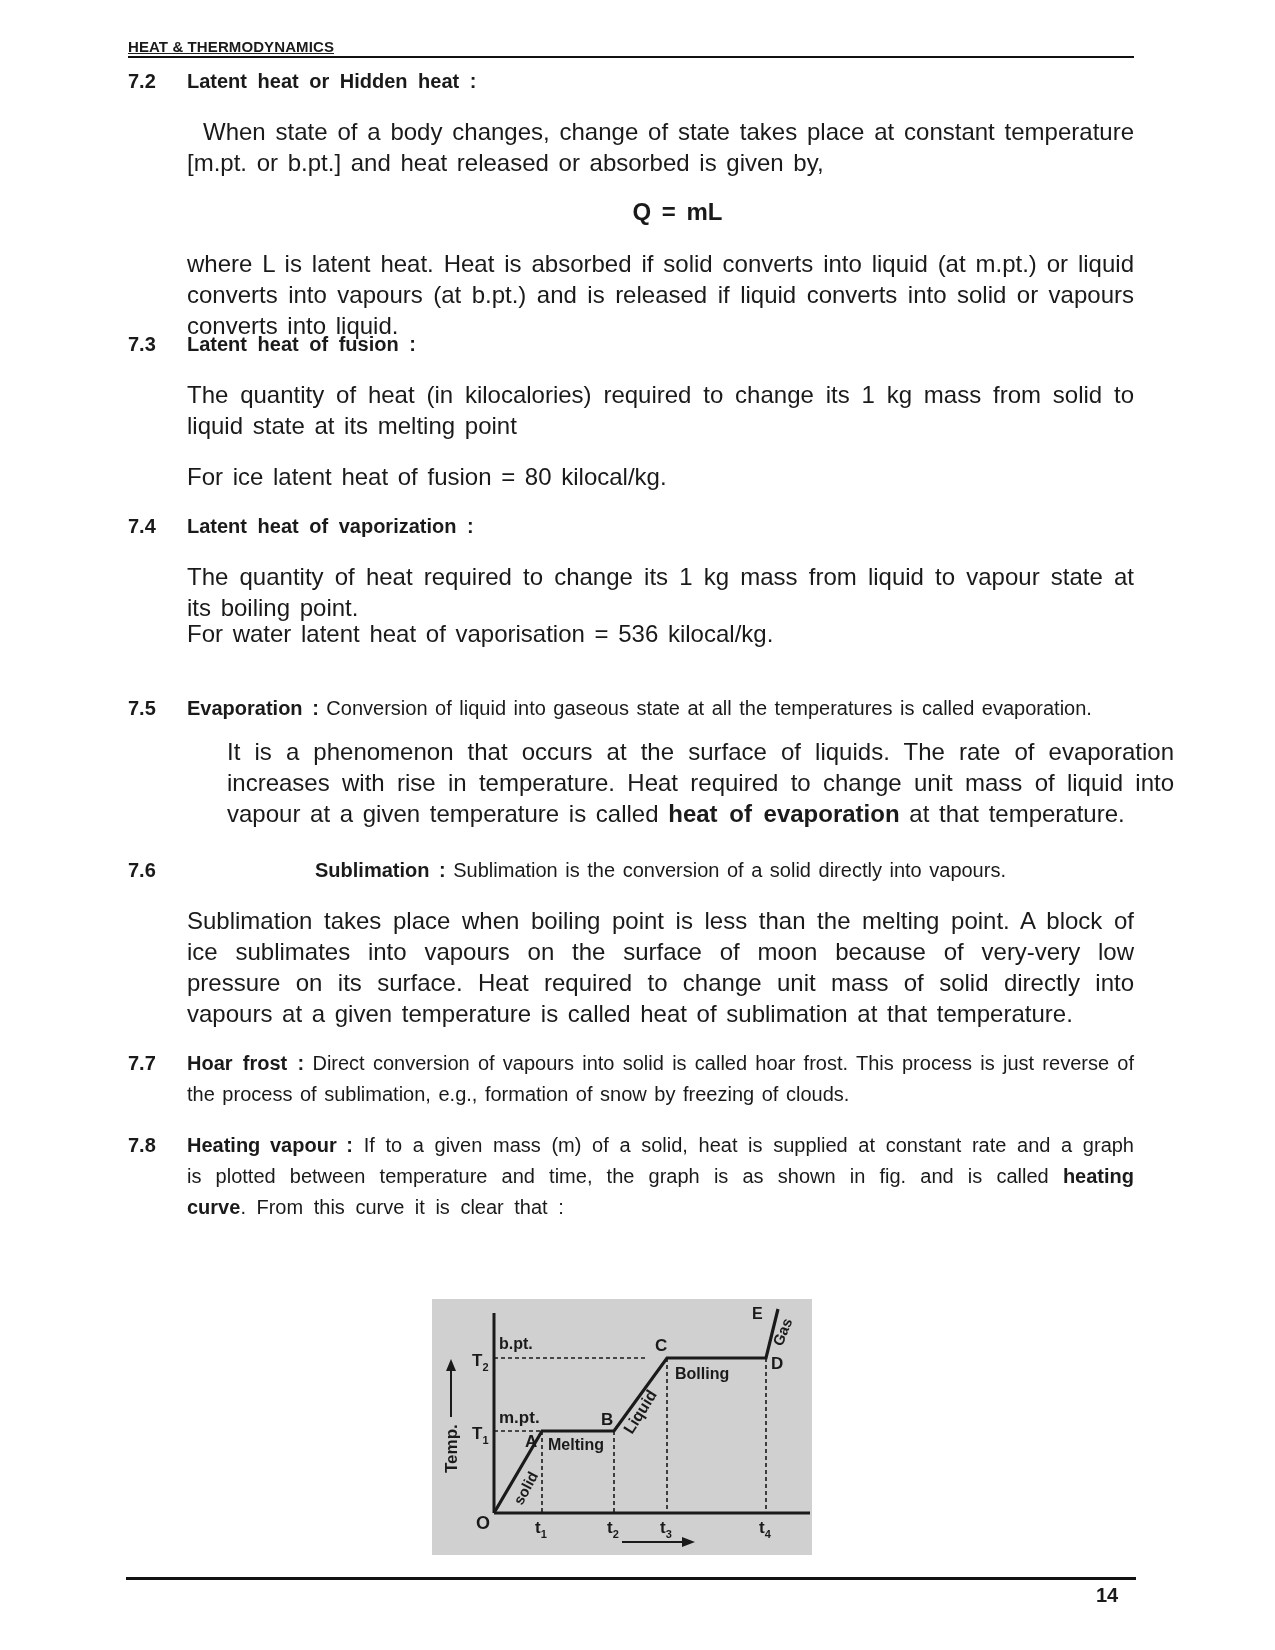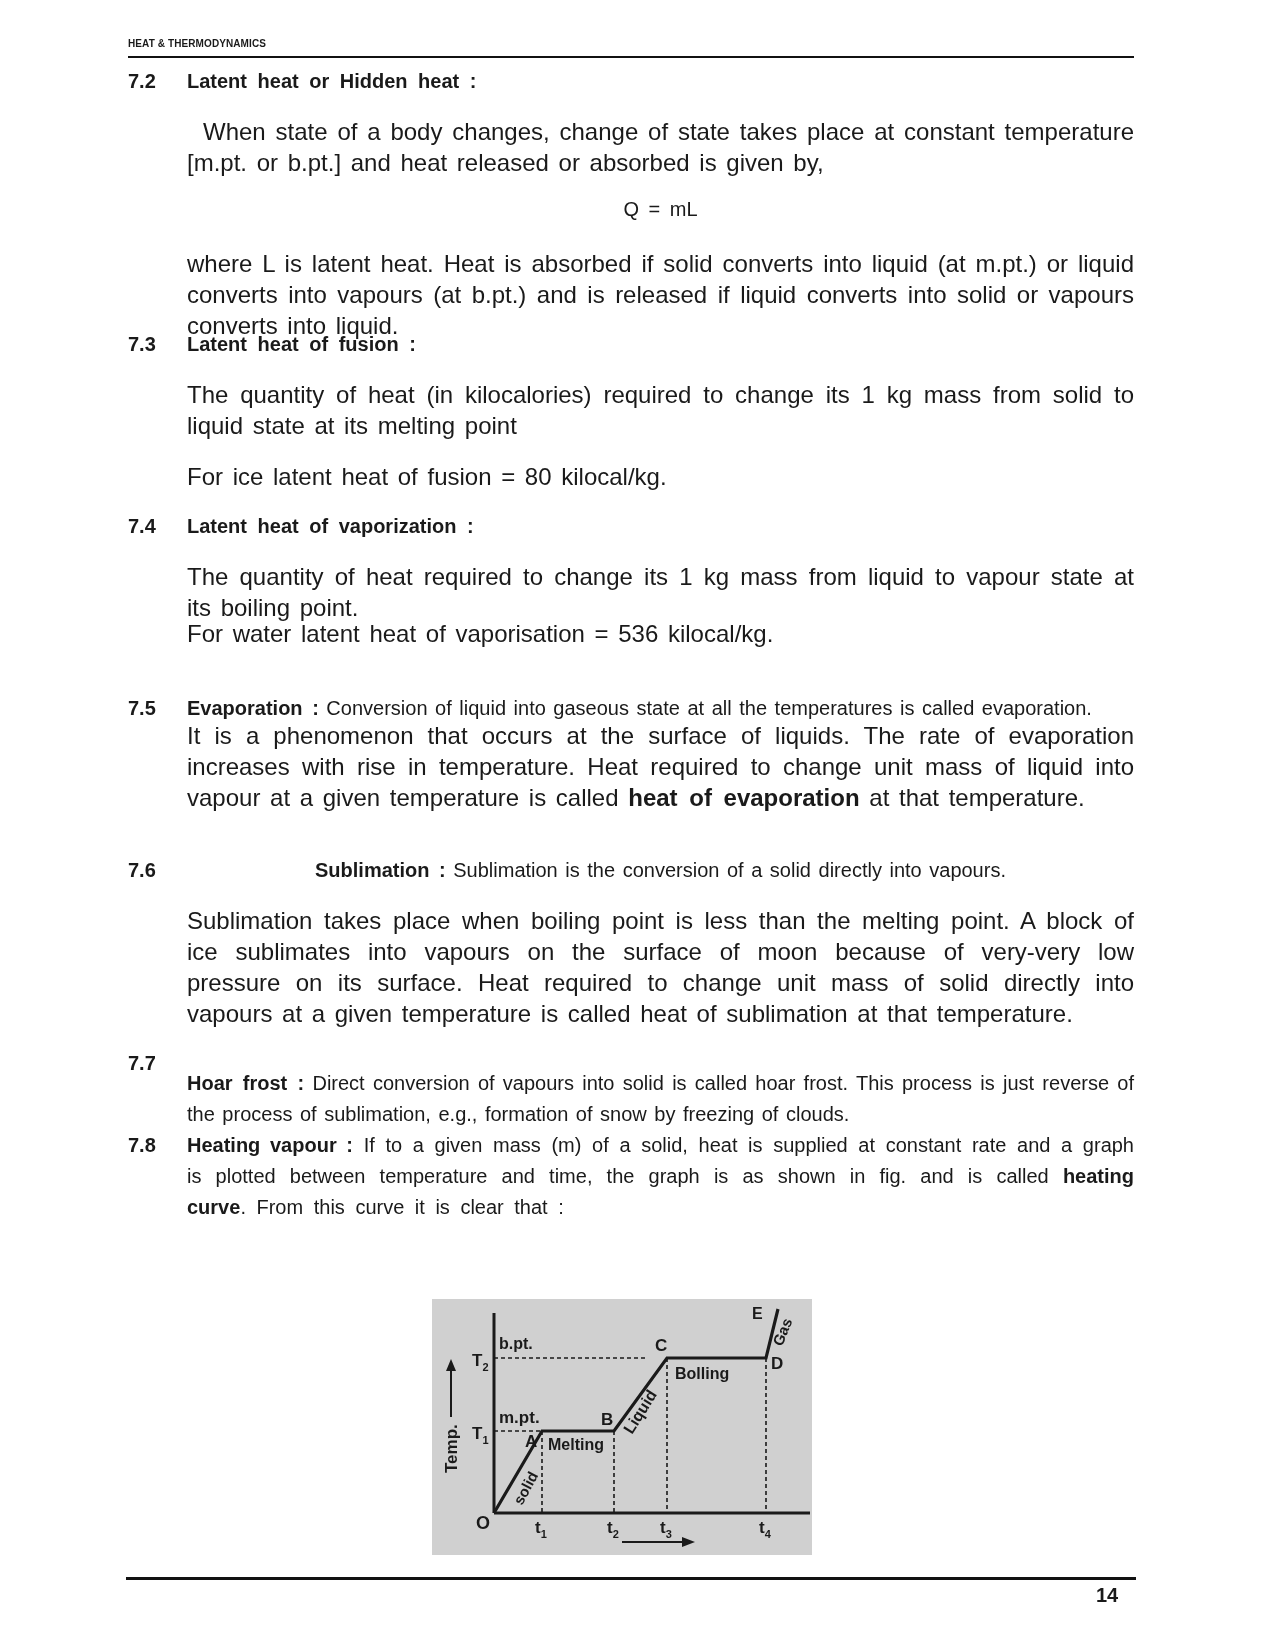--- a/index.html
+++ b/index.html
@@ -1,31 +1,31 @@
 <!DOCTYPE html>
 <html><head>
 <meta charset="utf-8">
 <style>
   html, body { margin: 0; padding: 0; background: #ffffff; }
   body { width: 1275px; height: 1650px; position: relative; overflow: hidden;
          font-family: "Liberation Sans", sans-serif; color: #1a1a1a; }
-  .hdr { position: absolute; left: 128px; top: 38px; font-size: 10px; font-weight: bold; letter-spacing: 0.1px; }
+  .hdr { position: absolute; left: 128px; top: 38px; font-size: 15px; font-weight: bold; letter-spacing: 0.1px; text-decoration: underline; }
   .hrule { position: absolute; left: 128px; width: 1006px; top: 56px; height: 2px; background: #111; }
   .frule { position: absolute; left: 126px; width: 1010px; top: 1577px; height: 3px; background: #111; }
   .pgnum { position: absolute; left: 1096px; top: 1584px; font-size: 20px; font-weight: bold; }
 
   .sec { position: absolute; left: 128px; width: 1006px; font-size: 20px; line-height: 31px; }
   .sec .num { position: absolute; left: 0; top: 0; font-weight: bold; }
   .sec .title { position: absolute; left: 59px; top: 0; font-weight: bold; word-spacing: 5px; text-align: center; }
   .sec .inline { position: absolute; left: 59px; right: 0; top: 0; text-align: justify; word-spacing: 2px; }
   .sec .inline b { word-spacing: 4px; }
   .para { position: absolute; left: 187px; width: 947px; font-size: 24px; line-height: 31px;
           text-align: justify; text-align-last: left; word-spacing: 3px; }
   .para.indent { text-indent: 16px; }
-  .eq { position: absolute; left: 187px; width: 947px; text-align: center; font-size: 20px; word-spacing: 4px; }
+  .eq { position: absolute; left: 204px; width: 947px; text-align: center; font-size: 24px; word-spacing: 4px; font-weight: bold; }
   .para b { word-spacing: 5px; }
 
   .fig { position: absolute; left: 432px; top: 1299px; width: 380px; height: 256px; background: #d0d0d0; }
   .fig svg { position: absolute; left: 0; top: 0; }
   .fig text { font-family: "Liberation Sans", sans-serif; font-weight: bold; fill: #1a1a1a; }
 </style>
 </head>
 <body>
 
 <div class="hdr">HEAT &amp; THERMODYNAMICS</div>
@@ -50,31 +50,31 @@
   <span class="num">7.4</span>
   <span class="title">Latent heat of vaporization :</span>
 </div>
 <div class="para" style="top:561px;">The quantity of heat required to change its 1 kg mass from liquid to vapour state at its boiling point.</div>
 <div class="para" style="top:618px;">For water latent heat of vaporisation = 536 kilocal/kg.</div>
 
 <div class="sec" style="top:693px;">
   <span class="num">7.5</span>
   <span class="inline"><b>Evaporation :</b><span> Conversion of liquid into gaseous state at all the temperatures is called evaporation.</span></span>
 </div>
-<div class="para" style="top:720px;"><span>It is a phenomenon that occurs at the surface of liquids. The rate of evaporation increases with rise in temperature. Heat required to change unit mass of liquid into vapour at a given temperature is called </span><b>heat of evaporation</b><span> at that temperature.</span></div>
+<div class="para" style="top:736px;margin-left:40px;"><span>It is a phenomenon that occurs at the surface of liquids. The rate of evaporation increases with rise in temperature. Heat required to change unit mass of liquid into vapour at a given temperature is called </span><b>heat of evaporation</b><span> at that temperature.</span></div>
 
 <div class="sec" style="top:855px;">
   <span class="num">7.6</span>
   <span class="inline" style="text-align:center;"><b>Sublimation :</b><span> Sublimation is the conversion of a solid directly into vapours.</span></span>
 </div>
 <div class="para" style="top:905px;">Sublimation takes place when boiling point is less than the melting point. A block of ice sublimates into vapours on the surface of moon because of very-very low pressure on its surface. Heat required to change unit mass of solid directly into vapours at a given temperature is called heat of sublimation at that temperature.</div>
 
 <div class="sec" style="top:1048px;">
   <span class="num">7.7</span>
-  <span class="inline" style="text-align-last:left;margin-top:20px;"><b>Hoar frost :</b><span> Direct conversion of vapours into solid is called hoar frost. This process is just reverse of the process of sublimation, e.g., formation of snow by freezing of clouds.</span></span>
+  <span class="inline" style="text-align-last:left;"><b>Hoar frost :</b><span> Direct conversion of vapours into solid is called hoar frost. This process is just reverse of the process of sublimation, e.g., formation of snow by freezing of clouds.</span></span>
 </div>
 
 <div class="sec" style="top:1130px;">
   <span class="num">7.8</span>
   <span class="inline" style="text-align-last:left; word-spacing:5px;"><b>Heating vapour :</b><span> If to a given mass (m) of a solid, heat is supplied at constant rate and a graph is plotted between temperature and time, the graph is as shown in fig. and is called </span><b>heating curve</b><span>. From this curve it is clear that :</span></span>
 </div>
 
 <div class="fig">
   <svg width="380" height="256" viewBox="0 0 380 256">
 

